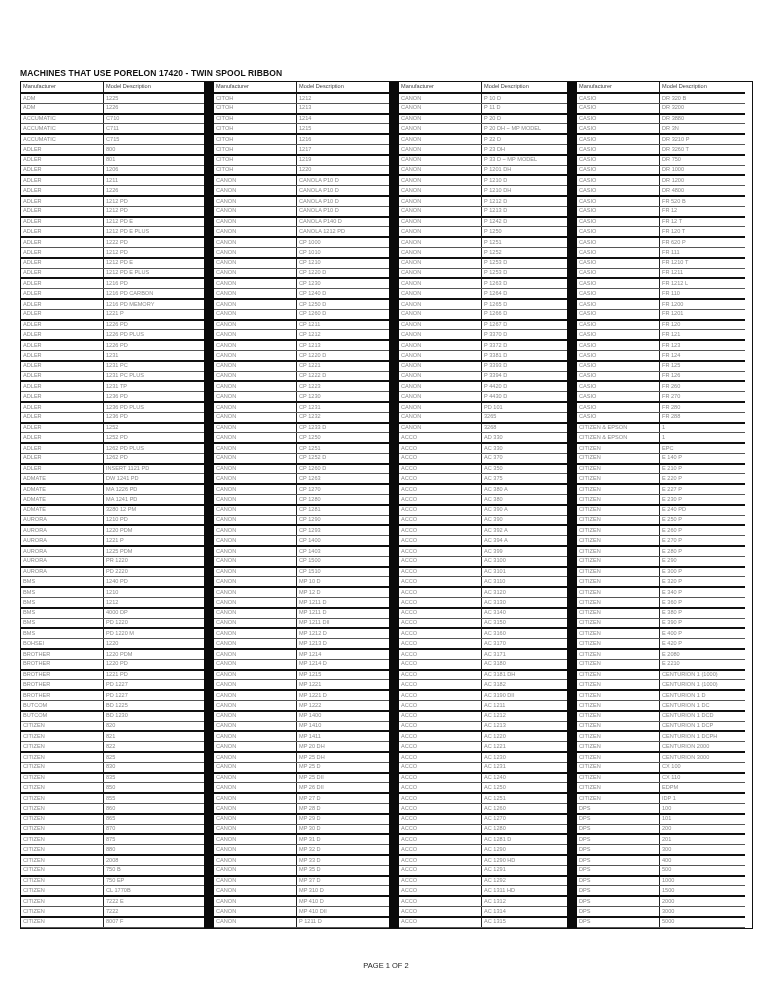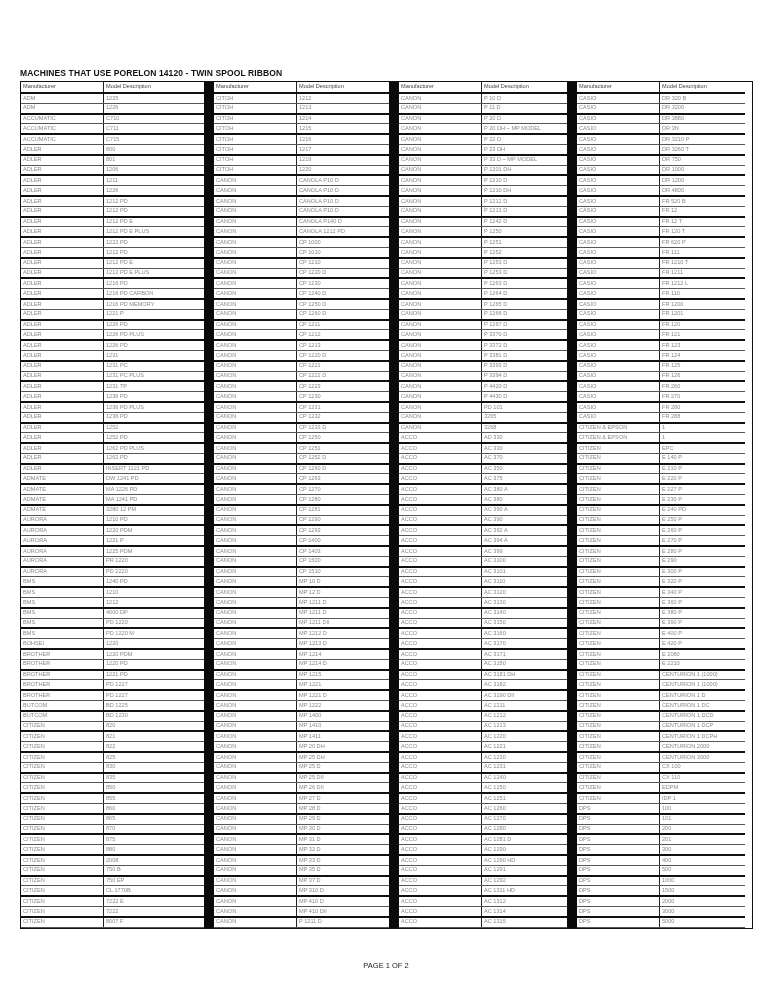--- a/index.html
+++ b/index.html
@@ -17,21 +17,21 @@
   .cell { font-size:5.6px; line-height:1; padding-left:2px; white-space:nowrap; overflow:hidden;
           color:#8a8a8a; display:flex; align-items:center; box-sizing:border-box; }
   .cell.mfr { border-right:1.5px solid #222; }
   .row.header .cell { color:#444; font-size:5.6px; }
   .footer { position:absolute; left:0; width:772px; top:961px; text-align:center;
             font-size:7.5px; color:#222; }
 </style>
 </head>
 <body>
 
-<div class="title">MACHINES THAT USE PORELON 14120 - TWIN SPOOL RIBBON</div>
+<div class="title">MACHINES THAT USE PORELON 17420 - TWIN SPOOL RIBBON</div>
 
 <div class="table-wrap" id="tbl">
     <div class="group" style="width: 183px;">
       <div class="row header">
         <div class="cell mfr" style="width: 83px;">Manufacturer</div>
         <div class="cell" style="width: 100px;">Model Description</div>
       </div>
       <div class="row">
         <div class="cell mfr" style="width: 83px;">ADM</div>
         <div class="cell" style="width: 100px;">1225</div>

